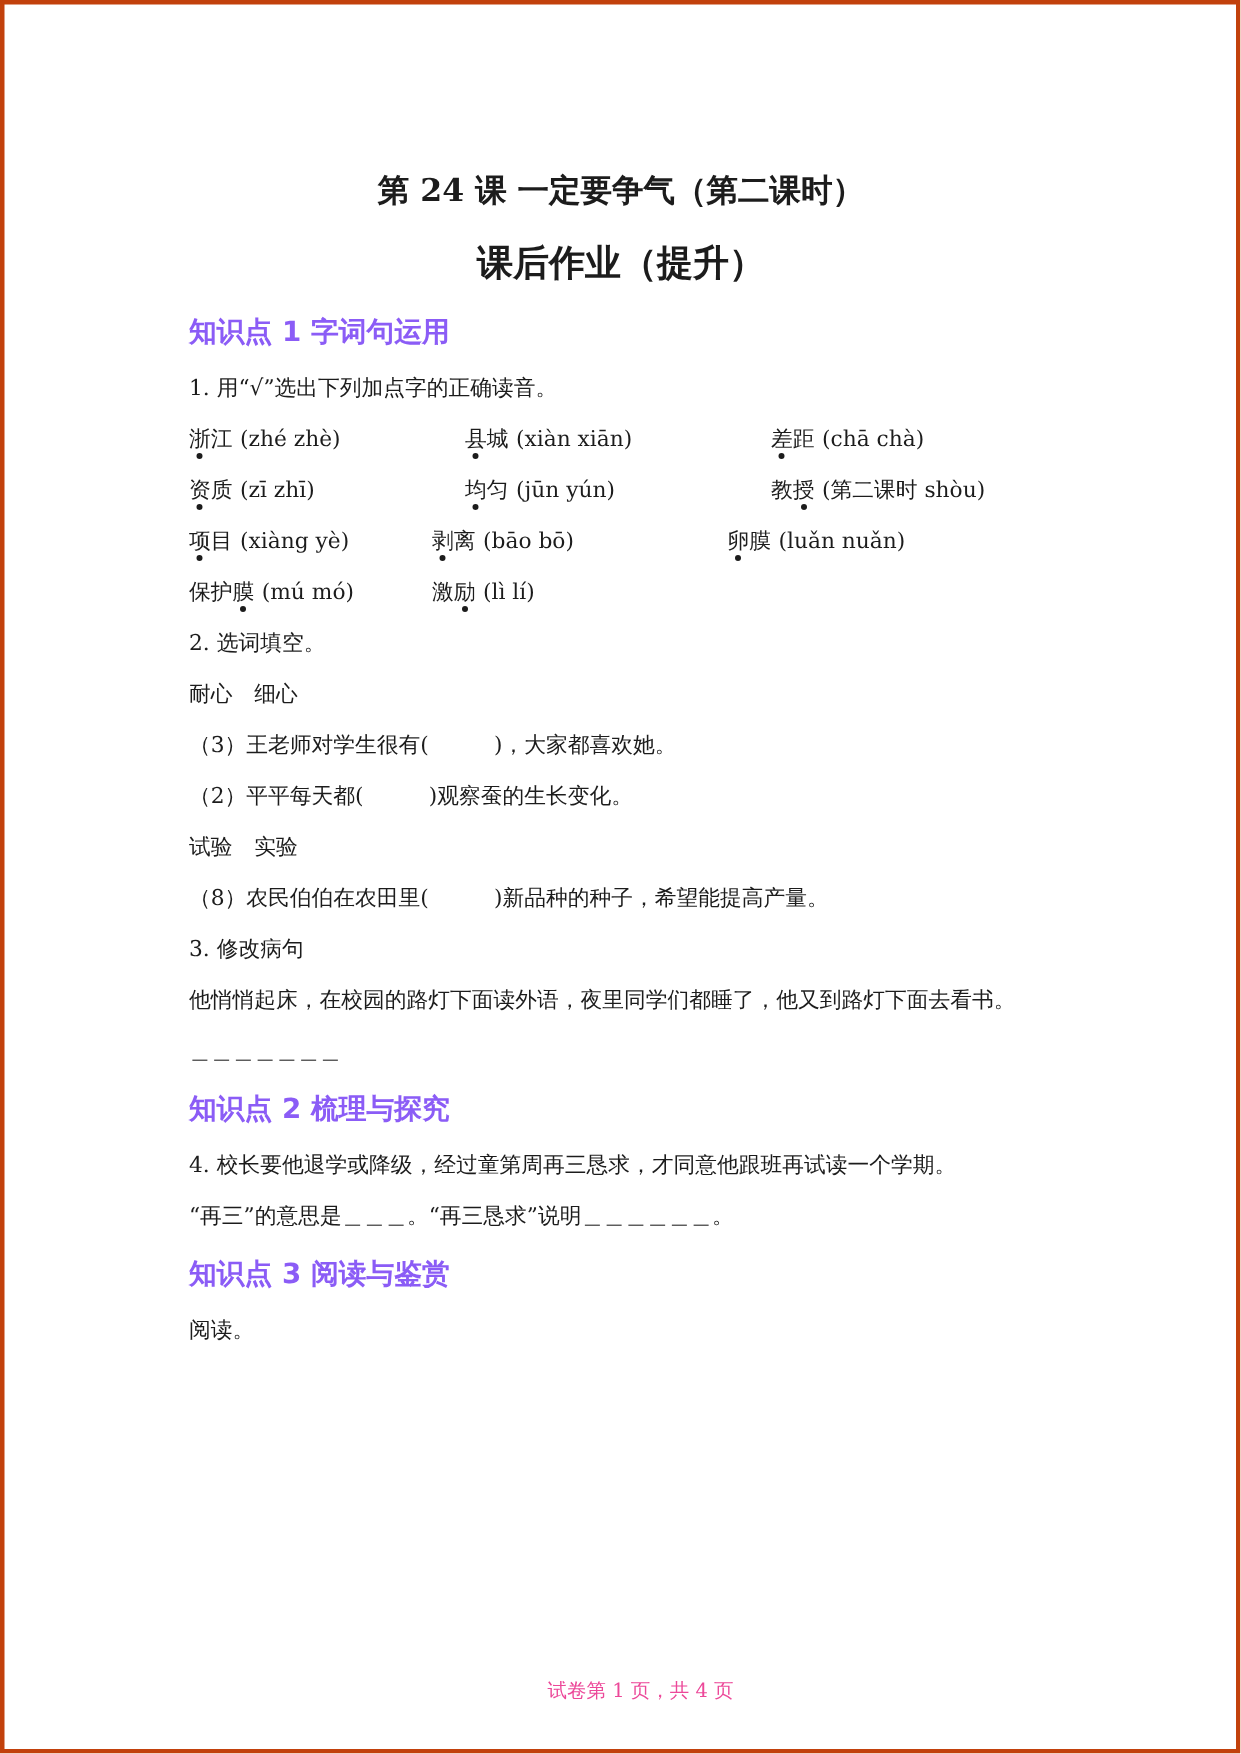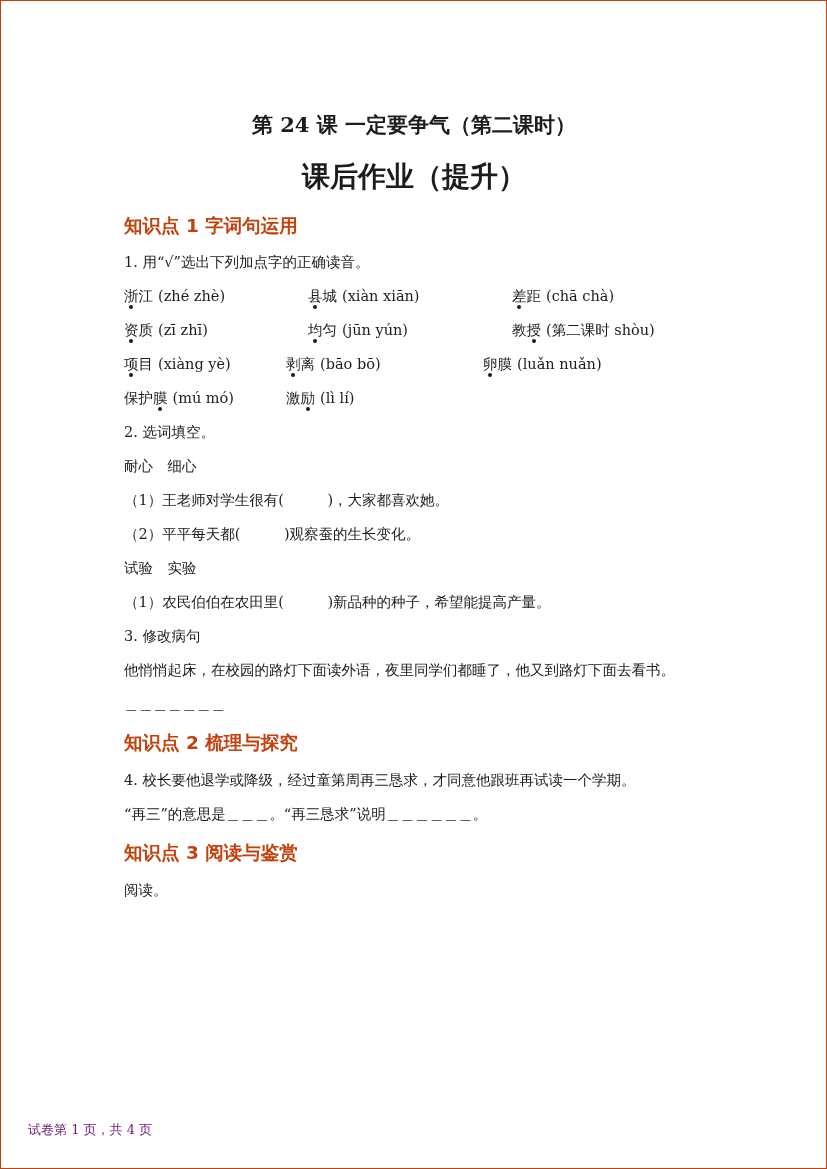--- a/index.html
+++ b/index.html
@@ -3,49 +3,49 @@
 <meta charset="utf-8">
 <style>
   html, body { margin: 0; padding: 0; background: #ffffff; }
   .page {
     width: 827px;
     height: 1169px;
     margin: 0 auto;
     position: relative;
     box-sizing: border-box;
     background: #ffffff;
-    border: 1px solid #c2410c;
+    border: 3px solid #c2410c;
     padding: 110px 122px 0 123px;
     font-family: "DejaVu Serif", "Liberation Serif", serif;
     color: #1c1c1c;
     font-size: 14.5px;
     overflow: hidden;
   }
   .doc-title {
     font-size: 21px;
     font-weight: bold;
     text-align: center;
     margin: 0 0 21px 0;
     line-height: 1.3;
   }
   .doc-subtitle {
-    font-size: 28px;
+    font-size: 24px;
     font-weight: bold;
     text-align: center;
     margin: 0 0 16px 0;
     line-height: 1.3;
     font-family: Liberation Serif, serif;
   }
   .section-heading {
     font-family: "DejaVu Sans", "Liberation Sans", sans-serif;
     font-size: 18.5px;
     font-weight: bold;
     margin: 8px 0 6px 0;
     line-height: 1.5;
-    color: #c2410c;
+    color: #8b5cf6;
   }
   p.line {
     margin: 0;
     line-height: 34px;
   }
   p.justify { text-align: justify; }
   .word-row { display: flex; line-height: 34px; gap: 27px; }
   .word-item { white-space: nowrap; }
   .word-row.wide .word-item:nth-child(1) { width: 157px; }
   .word-row.wide .word-item:nth-child(2) { width: 177px; }
@@ -63,23 +63,23 @@
     height: 4px;
     border-radius: 50%;
     background: #1c1c1c;
   }
   .answer-line { letter-spacing: 0; }
   .page-footer {
     position: absolute;
     left: 0;
     right: 0;
     bottom: 30px;
-    text-align: left;
+    text-align: center;
     font-size: 13px;
-    color: #701a75;
+    color: #ec4899;
     line-height: 1.2;
     padding-left: 27px;
   }
 </style>
 </head>
 <body>
 
 <div class="page">
 
   <h1 class="doc-title">第 24 课 一定要争气（第二课时）</h1>
@@ -107,24 +107,24 @@
     <span class="word-item"><span></span><span class="dotted">卵</span><span>膜</span><span class="pinyin">(luǎn nuǎn)</span></span>
   </div>
 
   <div class="word-row tight">
     <span class="word-item"><span>保护</span><span class="dotted">膜</span><span></span><span class="pinyin">(mú mó)</span></span>
     <span class="word-item"><span>激</span><span class="dotted">励</span><span></span><span class="pinyin">(lì lí)</span></span>
   </div>
 
   <p class="line">2. 选词填空。</p>
   <p class="line">耐心　细心</p>
-  <p class="line">（1）王老师对学生很有(　　　)，大家都喜欢她。</p>
+  <p class="line">（3）王老师对学生很有(　　　)，大家都喜欢她。</p>
   <p class="line">（2）平平每天都(　　　)观察蚕的生长变化。</p>
   <p class="line">试验　实验</p>
-  <p class="line">（1）农民伯伯在农田里(　　　)新品种的种子，希望能提高产量。</p>
+  <p class="line">（8）农民伯伯在农田里(　　　)新品种的种子，希望能提高产量。</p>
 
   <p class="line">3. 修改病句</p>
   <p class="line">他悄悄起床，在校园的路灯下面读外语，夜里同学们都睡了，他又到路灯下面去看书。</p>
   <p class="line answer-line">＿＿＿＿＿＿＿</p>
 
   <h3 class="section-heading">知识点 2 梳理与探究</h3>
   <p class="line">4. 校长要他退学或降级，经过童第周再三恳求，才同意他跟班再试读一个学期。</p>
   <p class="line">“再三”的意思是＿＿＿。“再三恳求”说明＿＿＿＿＿＿。</p>
 
   <h3 class="section-heading">知识点 3 阅读与鉴赏</h3>

